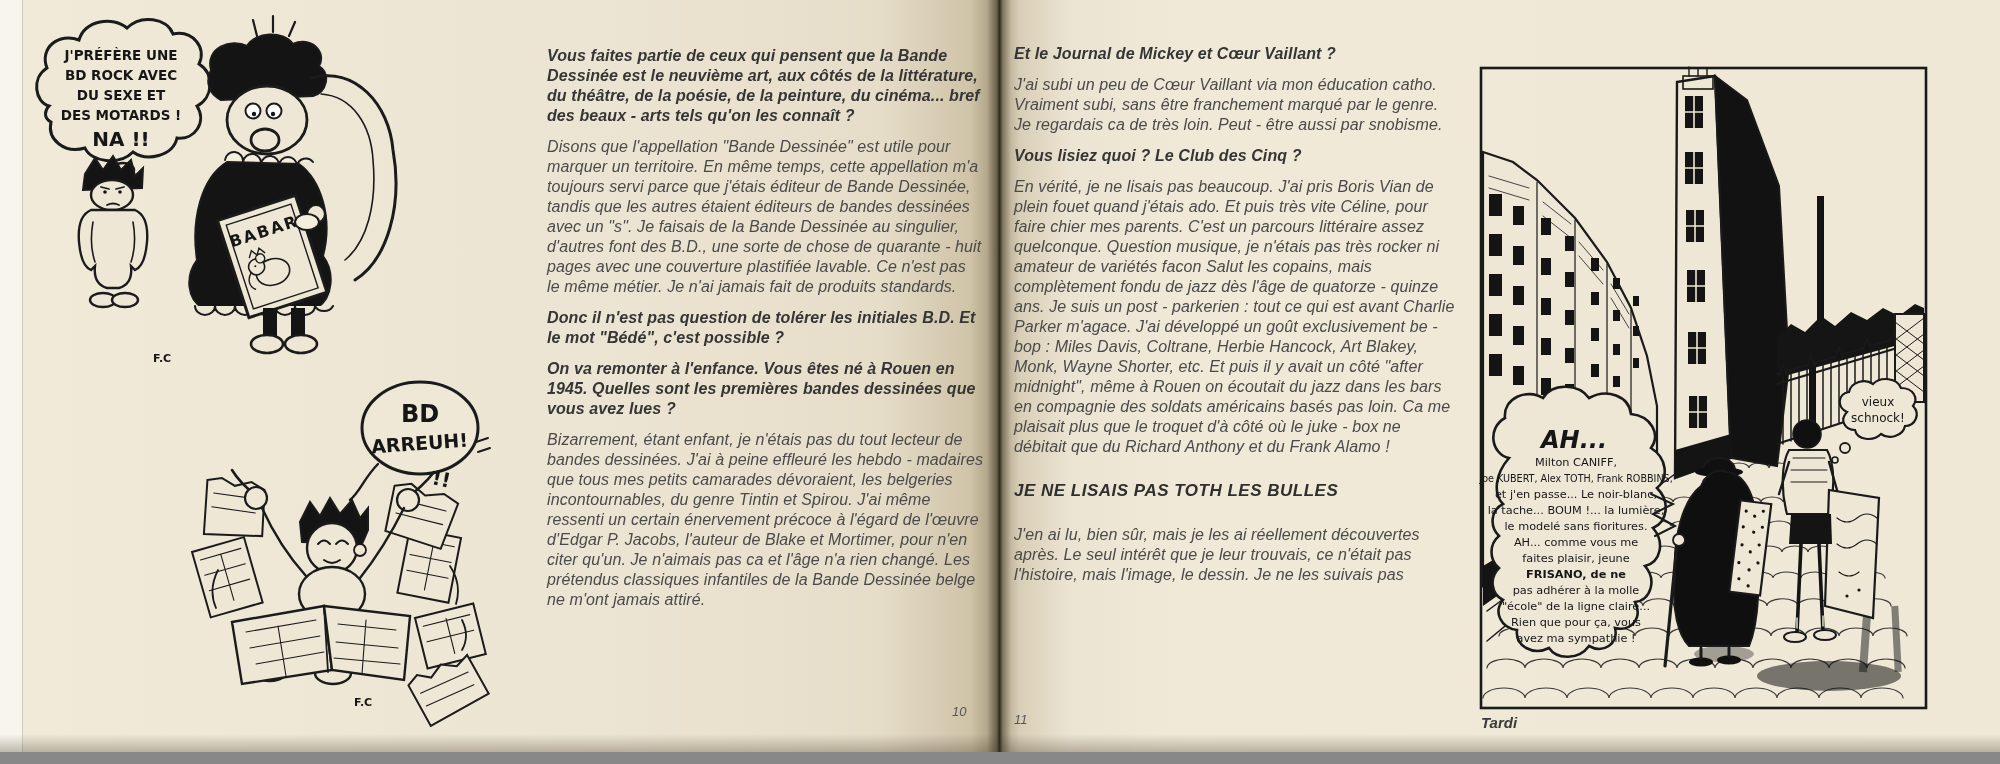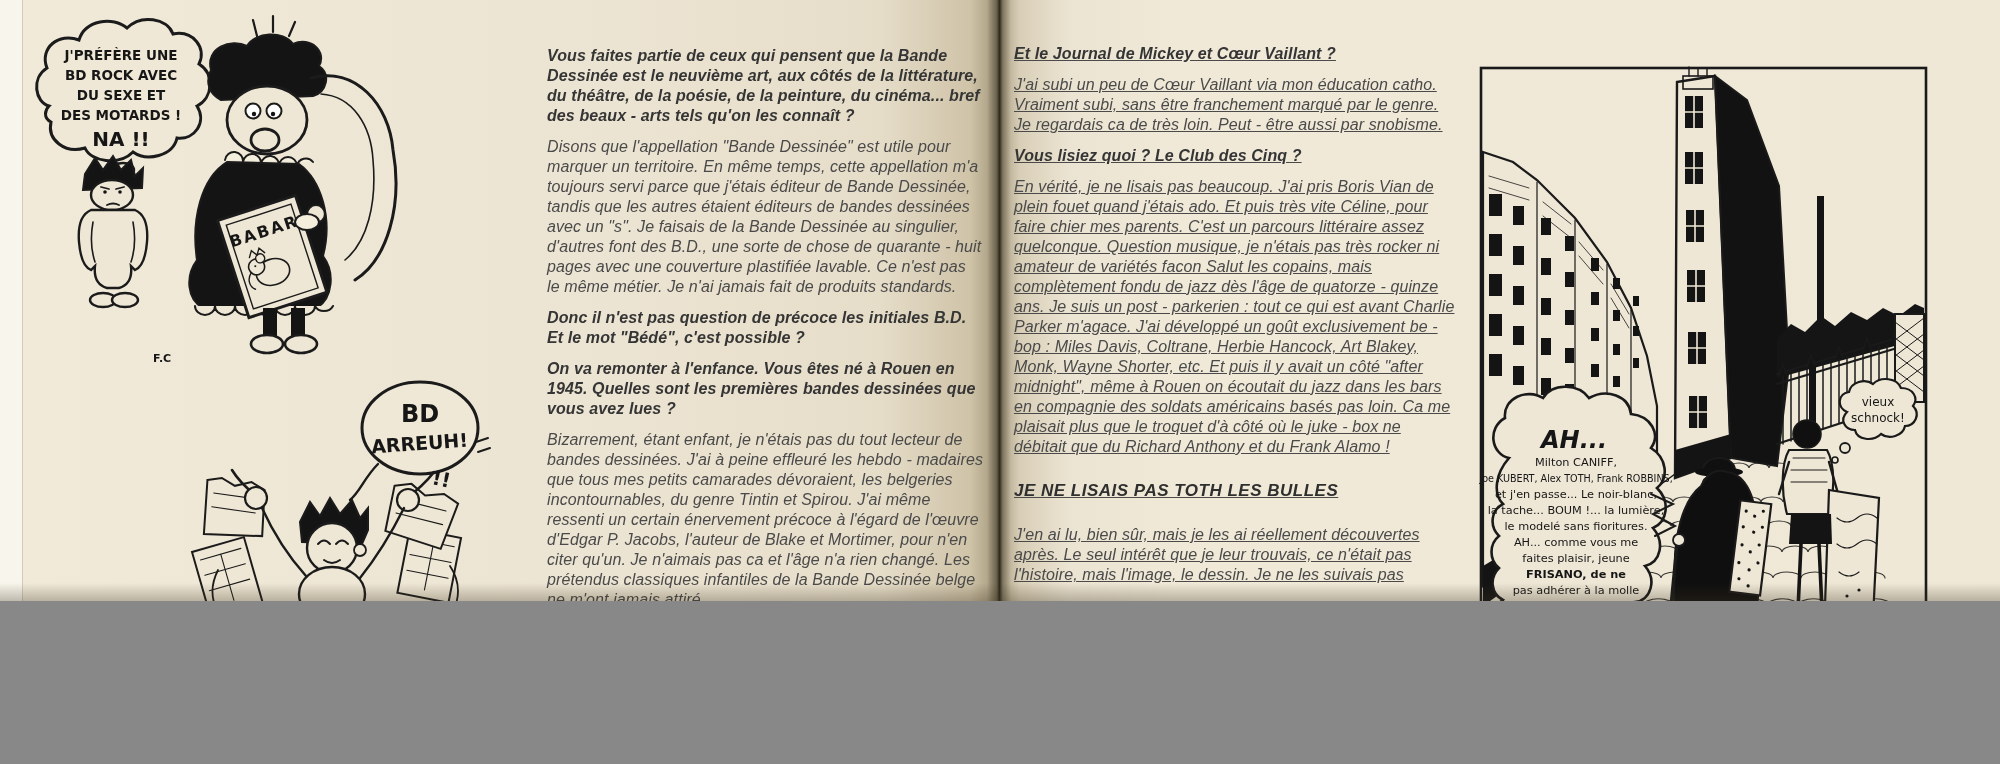--- a/index.html
+++ b/index.html
@@ -1,36 +1,36 @@
 <!DOCTYPE html>
 <html><head>
 <meta charset="utf-8">
 <style>
   html,body{margin:0;padding:0;background:#888;}
-  .stage{position:relative;width:2000px;height:601px;overflow:hidden;
+  .stage{position:relative;width:2000px;height:752px;overflow:hidden;
          background:#84cc16;font-family:"Liberation Sans",sans-serif;}
   .page{position:absolute;top:0;height:764px;}
   .page-left{left:0;width:1000px;
     background:linear-gradient(to right,#f1ead9 0%,#ece4d2 62%,#e6ddc9 88%,#cfc3a8 97%,#9e9277 100%);}
   .page-right{left:1000px;width:1000px;
     background:linear-gradient(to right,#aa9e82 0%,#d9cfb8 2%,#ece4d3 7%,#f0e9d8 18%,#efe8d7 100%);}
   .spine{position:absolute;left:987px;top:0;width:24px;height:764px;
     background:linear-gradient(to right,rgba(40,35,22,0) 0%,rgba(40,35,22,.45) 40%,#2e2a1d 52%,rgba(40,35,22,.35) 66%,rgba(40,35,22,0) 100%);}
   .scan-edge{position:absolute;left:0;top:0;width:22px;height:764px;
     background:#f8f5ec;border-right:1px solid rgba(90,80,55,.25);}
   .bottom-shadow{position:absolute;left:0;bottom:0;width:2000px;height:18px;
     background:linear-gradient(to bottom,rgba(60,50,30,0),rgba(60,50,30,.30));}
 
   .col{position:absolute;font:italic 16px/20px "Liberation Sans",sans-serif;color:#4a4a4a;
        letter-spacing:.1px;}
   .col p{margin:0 10px 11px 0;}
   .col p.q{font-weight:700;color:#353535;}
   .col p.h{font-weight:700;color:#2f2f2f;font-size:17px;letter-spacing:.5px;margin:24px 0 24px 0;}
   #left-col{left:547px;top:46px;width:446px;}
-  #right-col{left:1014px;top:44px;width:452px;text-decoration:underline;}
+  #right-col{left:1014px;top:44px;width:452px;}
   .pgnum{position:absolute;font:italic 13px "Liberation Sans",sans-serif;color:#575757;}
   #pg10{left:952px;top:704px;width:34px;text-align:left;}
   #pg11{left:1014px;top:712px;text-align:center;}
   .illo{position:absolute;}
   #cartoon1{left:15px;top:8px;width:390px;height:362px;}
   #cartoon2{left:110px;top:380px;width:420px;height:350px;}
   #tardi{left:1479px;top:66px;width:449px;height:644px;}
   #tardi-caption{position:absolute;left:1481px;top:714px;
     font:italic 700 15px "Liberation Sans",sans-serif;color:#3a3a3a;}
   .btxt{font-family:"DejaVu Sans",sans-serif;fill:#161616;}
@@ -350,21 +350,21 @@
       </g>
 
       <rect x="2" y="2" width="445" height="640" fill="none" stroke-width="2.6"></rect>
     </g>
   </svg>
   <div id="tardi-caption">Tardi</div>
 
   <div class="col" id="left-col">
     <p class="q">Vous faites partie de ceux qui pensent que la Bande Dessinée est le neuvième art, aux côtés de la littérature, du théâtre, de la poésie, de la peinture, du cinéma... bref des beaux - arts tels qu'on les connaît ?</p>
     <p class="a">Disons que l'appellation "Bande Dessinée" est utile pour marquer un territoire. En même temps, cette appellation m'a toujours servi parce que j'étais éditeur de Bande Dessinée, tandis que les autres étaient éditeurs de bandes dessinées avec un "s". Je faisais de la Bande Dessinée au singulier, d'autres font des B.D., une sorte de chose de quarante - huit pages avec une couverture plastifiée lavable. Ce n'est pas le même métier. Je n'ai jamais fait de produits standards.</p>
-    <p class="q">Donc il n'est pas question de précoce les initiales B.D. Et le mot "Bédé", c'est possible ?</p>
+    <p class="q">Donc il n'est pas question de tolérer les initiales B.D. Et le mot "Bédé", c'est possible ?</p>
     <p class="q">On va remonter à l'enfance. Vous êtes né à Rouen en 1945. Quelles sont les premières bandes dessinées que vous avez lues ?</p>
     <p class="a">Bizarrement, étant enfant, je n'étais pas du tout lecteur de bandes dessinées. J'ai à peine effleuré les hebdo - madaires que tous mes petits camarades dévoraient, les belgeries incontournables, du genre Tintin et Spirou. J'ai même ressenti un certain énervement précoce à l'égard de l'œuvre d'Edgar P. Jacobs, l'auteur de Blake et Mortimer, pour n'en citer qu'un. Je n'aimais pas ca et l'âge n'a rien changé. Les prétendus classiques infantiles de la Bande Dessinée belge ne m'ont jamais attiré.</p>
   </div>
 
   <div class="col" id="right-col">
     <p class="q">Et le Journal de Mickey et Cœur Vaillant ?</p>
     <p class="a">J'ai subi un peu de Cœur Vaillant via mon éducation catho. Vraiment subi, sans être franchement marqué par le genre. Je regardais ca de très loin. Peut - être aussi par snobisme.</p>
     <p class="q">Vous lisiez quoi ? Le Club des Cinq ?</p>
     <p class="a">En vérité, je ne lisais pas beaucoup. J'ai pris Boris Vian de plein fouet quand j'étais ado. Et puis très vite Céline, pour faire chier mes parents. C'est un parcours littéraire assez quelconque. Question musique, je n'étais pas très rocker ni amateur de variétés facon Salut les copains, mais complètement fondu de jazz dès l'âge de quatorze - quinze ans. Je suis un post - parkerien : tout ce qui est avant Charlie Parker m'agace. J'ai développé un goût exclusivement be - bop : Miles Davis, Coltrane, Herbie Hancock, Art Blakey, Monk, Wayne Shorter, etc. Et puis il y avait un côté "after midnight", même à Rouen on écoutait du jazz dans les bars en compagnie des soldats américains basés pas loin. Ca me plaisait plus que le troquet d'à côté où le juke - box ne débitait que du Richard Anthony et du Frank Alamo !</p>
     <p class="h">JE NE LISAIS PAS TOTH LES BULLES</p>

